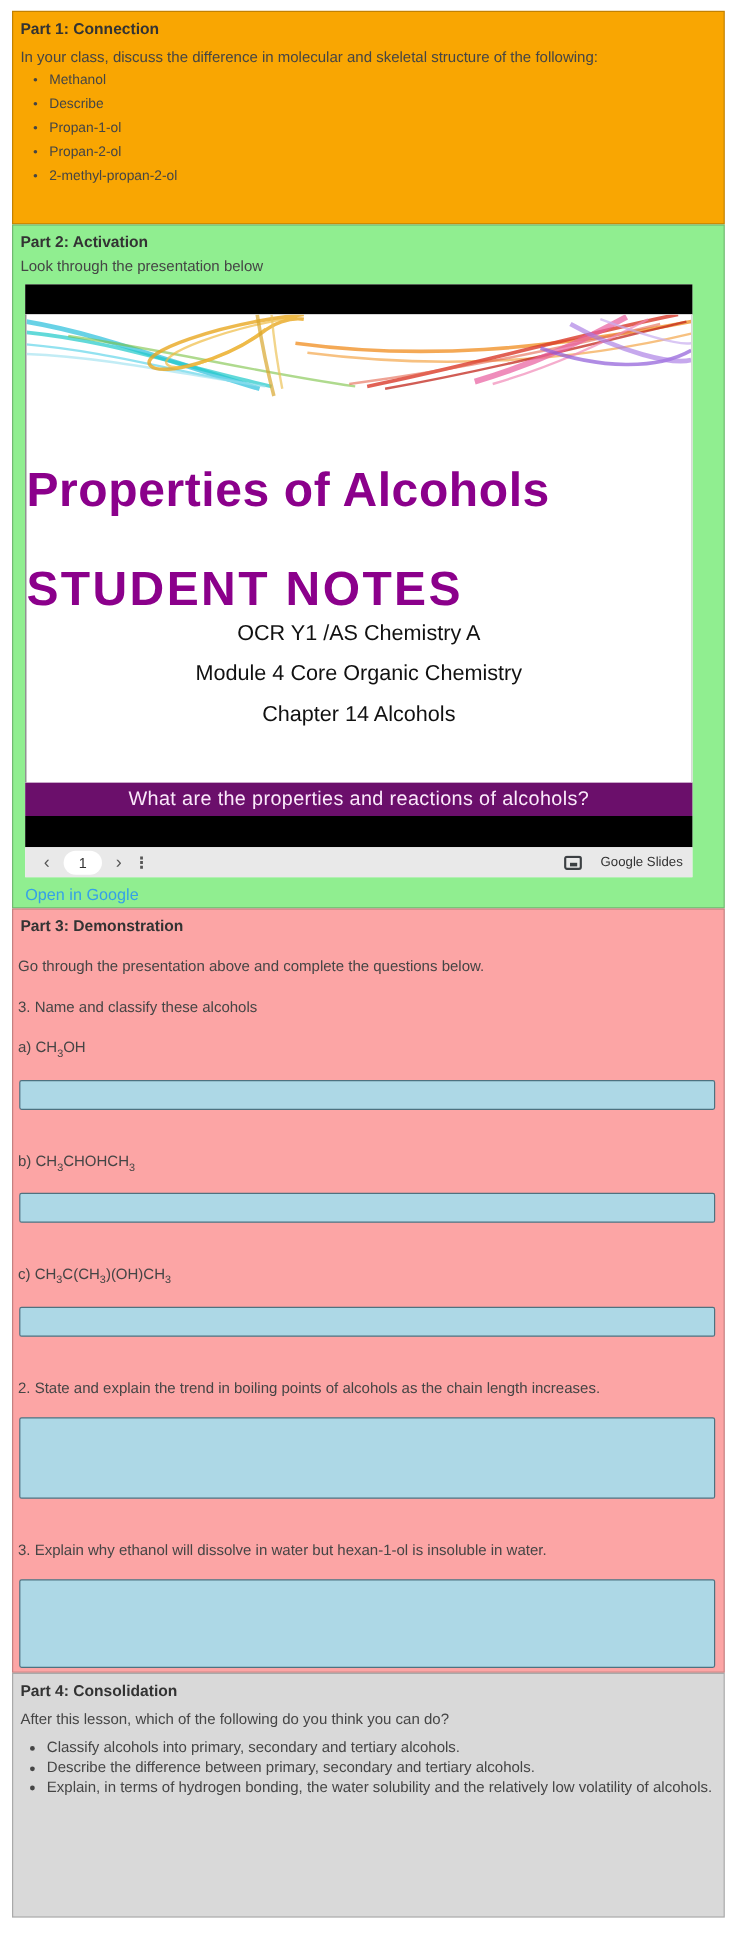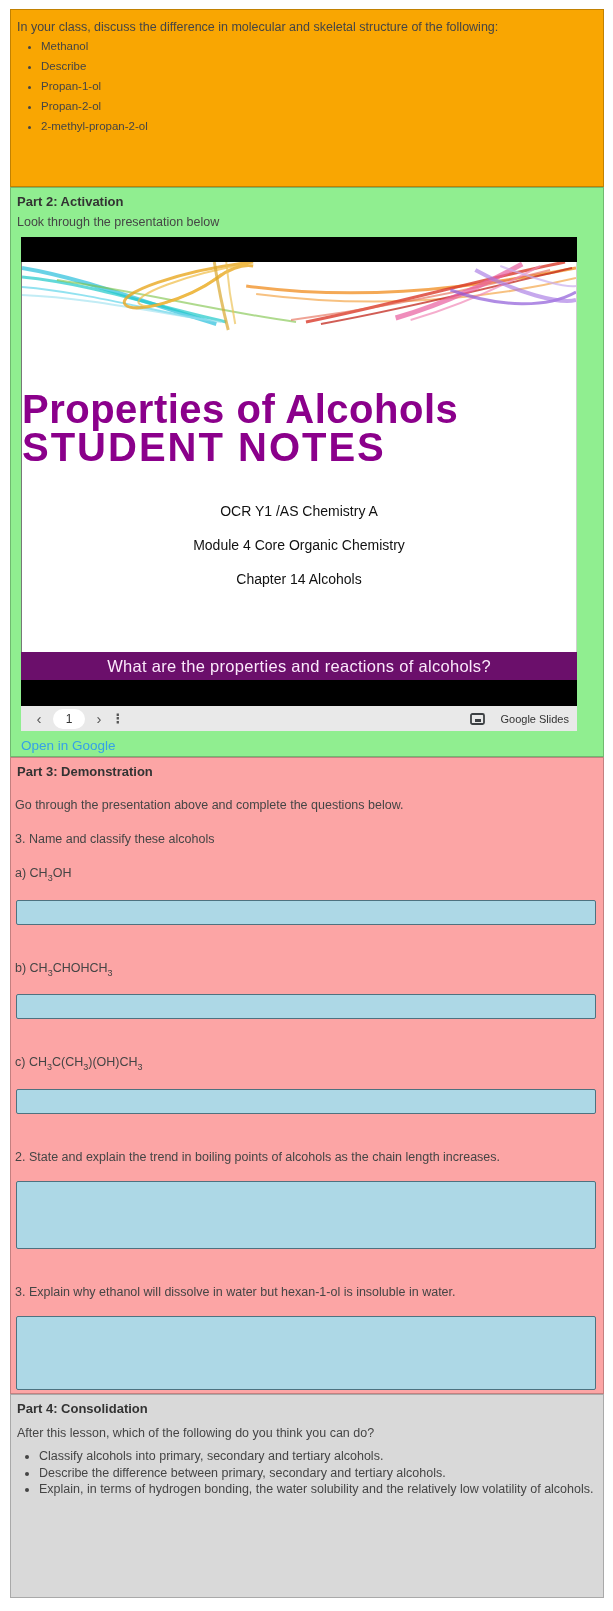--- a/index.html
+++ b/index.html
@@ -24,23 +24,23 @@
   
   .part2{background:#90EE90;height:570px;}
   .part2 p.intro{margin:6px 0 8px 0;}
   .embed{margin-left:4px;width:556px;background:#ffffff;}
   .bar-black{height:25px;background:#000000;}
   .bar-black.bottom{height:26px;}
   .slide{position:relative;height:390px;background:#ffffff;overflow:hidden;border-left:1px solid #777;border-right:1px solid #cfcfcf;box-sizing:border-box;}
   .swirls{position:absolute;top:0;left:0;width:100%;height:70px;}
   .slide-title{position:relative;text-align:left;margin-top:128px;
     color:#8B008B;font-weight:bold;font-size:40px;line-height:38px;letter-spacing:0.5px;}
-  .slide-title .line2{letter-spacing:2px;}
-  .slide-sub{position:relative;text-align:center;margin-top:28px;color:#111111;
-    font-size:14px;line-height:34px;font-weight:500;}
+  .slide-title .line2{letter-spacing:2px;margin-top:44px;}
+  .slide-sub{position:relative;text-align:center;color:#111111;
+    font-size:18px;line-height:34px;font-weight:500;}
   .banner{height:28px;background:#6B0F6B;color:#FBE9FB;text-align:center;
     font-size:16.5px;line-height:28px;font-weight:500;letter-spacing:0.3px;}
   .controls{height:25px;background:#E9E9E9;display:flex;align-items:center;padding:0 8px;}
   .chev{font-size:15px;color:#555;width:20px;text-align:center;cursor:pointer;line-height:25px;}
   .pagepill{background:#ffffff;border-radius:11px;min-width:32px;height:20px;line-height:20px;
     text-align:center;font-size:12px;color:#333;margin:0 4px;}
   .kebab{font-size:13px;color:#555;width:18px;text-align:center;letter-spacing:0;cursor:pointer;font-weight:bold;}
   .ctrl-spacer{flex:1;}
   .gslides{display:flex;align-items:center;gap:16px;font-size:11px;color:#333;}
   .open-link{display:inline-block;margin:7px 0 0 4px;color:#35A0E8;font-size:13.5px;cursor:pointer;}
@@ -68,20 +68,21 @@
   
   .part4{background:#D9D9D9;height:204px;}
   .part4 p{margin:10px 0 4px 0;}
   .part4 ul{margin:8px 0 0 0;padding-left:22px;}
   .part4 li{font-size:12.5px;line-height:1.32;}
 </style>
 </head>
 <body>
 
 <div class="section part1">
+  <div class="sec-head">Part 1: Connection</div>
   <div class="sec-body">
     <p>In your class, discuss the difference in molecular and skeletal structure of the following:</p>
     <ul>
       <li>Methanol</li>
       <li>Describe</li>
       <li>Propan-1-ol</li>
       <li>Propan-2-ol</li>
       <li>2-methyl-propan-2-ol</li>
     </ul>
   </div>

